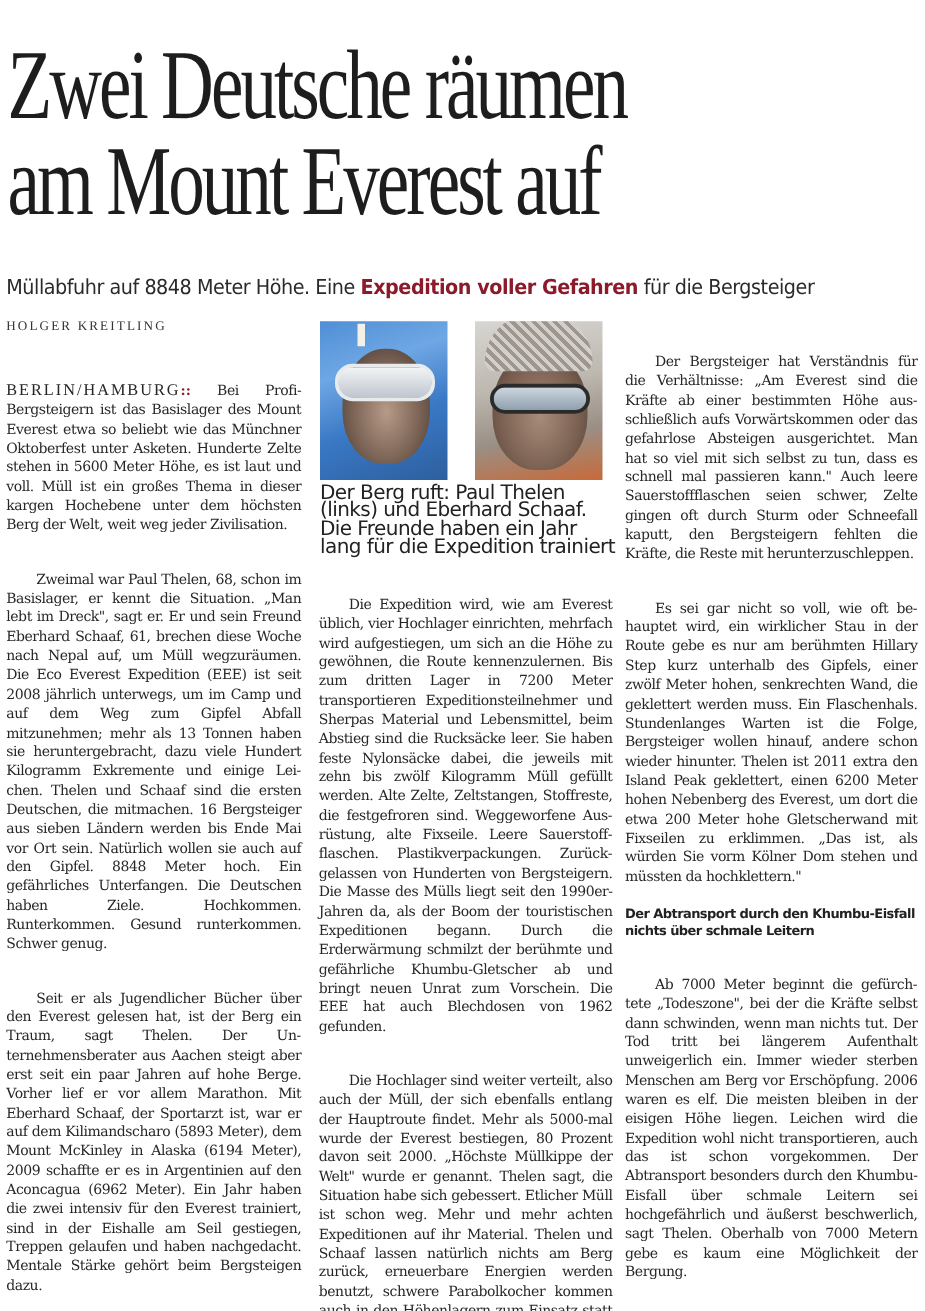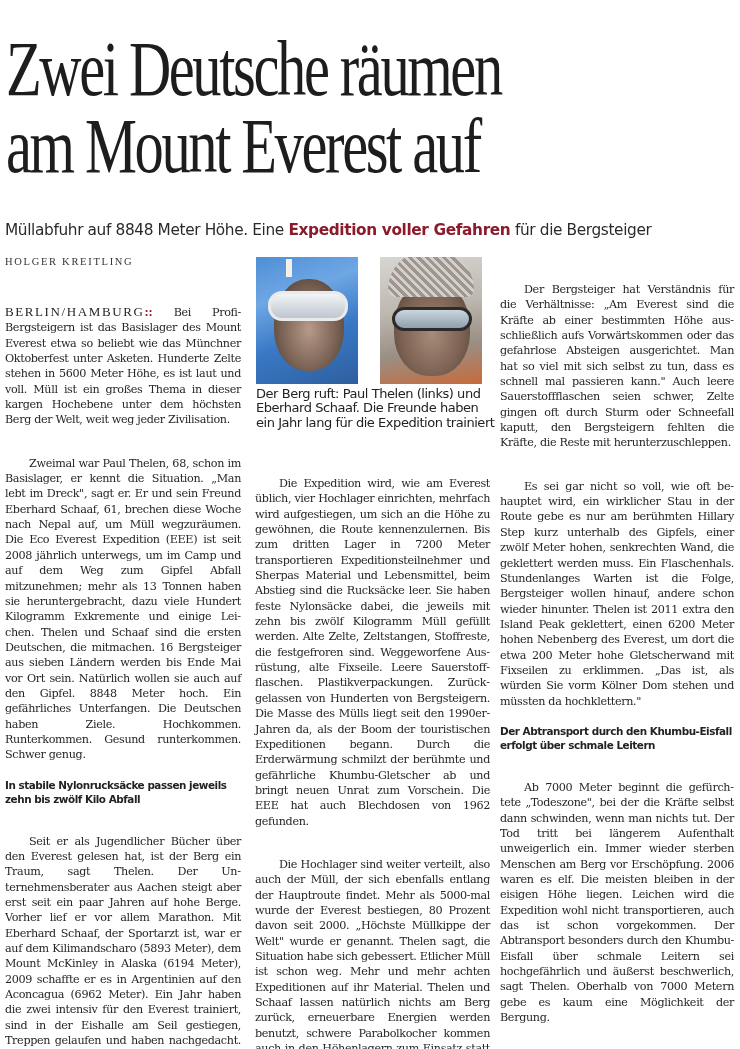--- a/index.html
+++ b/index.html
@@ -60,42 +60,41 @@
     .photo-left .face { left: 18px; top: 22px; width: 70px; height: 92px; background: radial-gradient(ellipse at 50% 55%, #b89a88 0%, #7a6355 55%, #3e3029 100%); }
     .photo-right .face { left: 14px; top: 24px; width: 76px; height: 95px; background: radial-gradient(ellipse at 50% 55%, #a88b7a 0%, #7d6354 55%, #4a3a31 100%); }
     .goggle { position: absolute; border-radius: 14px; }
     .photo-left .goggle { left: 12px; top: 34px; width: 80px; height: 30px; background: linear-gradient(180deg, #f2f4f6, #bfc6cf); border: 3px solid #e8eaec; }
     .photo-right .goggle { left: 12px; top: 50px; width: 80px; height: 24px; background: linear-gradient(180deg, #cbd6df, #8fa0ad); border: 3px solid #2b2b2b; }
     .beanie { position: absolute; left: 8px; top: -6px; width: 86px; height: 46px; border-radius: 40px 40px 8px 8px; background: repeating-linear-gradient(45deg, #9d9690 0 3px, #d4cfc9 3px 6px); }
     .hood-mark { position: absolute; left: 30px; top: 2px; width: 6px; height: 18px; background: #f3f0e6; }
 
     .caption {
       position: absolute; left: 256px; top: 387px; width: 240px;
-      font-family: "DejaVu Sans", sans-serif; font-size: 13px; line-height: 14.3px;
+      font-family: "DejaVu Sans", sans-serif; font-size: 16px; line-height: 14.3px;
       letter-spacing: -0.45px; color: #222;
     }
   </style>
 </head>
 <body>
 
 <h1 class="headline">
   <div>Zwei Deutsche räumen</div>
   <div>am Mount Everest auf</div>
 </h1>
 
 <div class="subline">
   <span>Müllabfuhr auf 8848 Meter Höhe. Eine </span><span class="accent">Expedition voller Gefahren</span><span> für die Bergsteiger</span>
 </div>
 
 <div class="byline">HOLGER KREITLING</div>
 
 <div class="col col1">
   <p class="first"><span class="dateline">BERLIN/HAMBURG</span><span class="dateline-mark">::</span><span> Bei Profi-Bergsteigern ist das Basislager des Mount Everest etwa so beliebt wie das Münchner Oktoberfest unter Asketen. Hunderte Zelte stehen in 5600 Meter Höhe, es ist laut und voll. Müll ist ein großes Thema in dieser kargen Hoch­ebene unter dem höchsten Berg der Welt, weit weg jeder Zivilisation.</span></p>
   <p>Zweimal war Paul Thelen, 68, schon im Basislager, er kennt die Situation. „Man lebt im Dreck", sagt er. Er und sein Freund Eberhard Schaaf, 61, bre­chen diese Woche nach Nepal auf, um Müll wegzuräumen. Die Eco Everest Expedition (EEE) ist seit 2008 jährlich unterwegs, um im Camp und auf dem Weg zum Gipfel Abfall mitzunehmen; mehr als 13 Tonnen haben sie herunter­gebracht, dazu viele Hundert Kilo­gramm Exkremente und einige Lei­chen. Thelen und Schaaf sind die ersten Deutschen, die mitmachen. 16 Bergstei­ger aus sieben Ländern werden bis En­de Mai vor Ort sein. Natürlich wollen sie auch auf den Gipfel. 8848 Meter hoch. Ein gefährliches Unterfangen. Die Deutschen haben Ziele. Hochkommen. Runterkommen. Gesund runterkom­men. Schwer genug.</p>
-  <div class="crosshead">In stabile Nylonrucksäcke passen jeweils zehn bis zwölf Kilo Abfall</div>
   <p>Seit er als Jugendlicher Bücher über den Everest gelesen hat, ist der Berg ein Traum, sagt Thelen. Der Un­ternehmensberater aus Aachen steigt aber erst seit ein paar Jahren auf hohe Berge. Vorher lief er vor allem Mara­thon. Mit Eberhard Schaaf, der Sport­arzt ist, war er auf dem Kilimandscharo (5893 Meter), dem Mount McKinley in Alaska (6194 Meter), 2009 schaffte er es in Argentinien auf den Aconcagua (6962 Meter). Ein Jahr haben die zwei intensiv für den Everest trainiert, sind in der Eishalle am Seil gestiegen, Trep­pen gelaufen und haben nachgedacht. Mentale Stärke gehört beim Bergstei­gen dazu.</p>
 </div>
 
 <div class="photos">
   <div class="photo photo-left">
     <div class="hood-mark"></div>
     <div class="face"></div>
     <div class="goggle"></div>
   </div>
   <div class="photo photo-right">
@@ -107,16 +106,16 @@
 <div class="caption">Der Berg ruft: Paul Thelen (links) und Eberhard Schaaf. Die Freunde haben ein Jahr lang für die Expedition trainiert</div>
 
 <div class="col col2">
   <p>Die Expedition wird, wie am Eve­rest üblich, vier Hochlager einrichten, mehrfach wird aufgestiegen, um sich an die Höhe zu gewöhnen, die Route ken­nenzulernen. Bis zum dritten Lager in 7200 Meter transportieren Expediti­onsteilnehmer und Sherpas Material und Lebensmittel, beim Abstieg sind die Rucksäcke leer. Sie haben feste Ny­lonsäcke dabei, die jeweils mit zehn bis zwölf Kilogramm Müll gefüllt werden. Alte Zelte, Zeltstangen, Stoffreste, die festgefroren sind. Weggeworfene Aus­rüstung, alte Fixseile. Leere Sauerstoff­flaschen. Plastikverpackungen. Zurück­gelassen von Hunderten von Bergstei­gern. Die Masse des Mülls liegt seit den 1990er-Jahren da, als der Boom der tou­ristischen Expeditionen begann. Durch die Erderwärmung schmilzt der be­rühmte und gefährliche Khumbu-Glet­scher ab und bringt neuen Unrat zum Vorschein. Die EEE hat auch Blechdo­sen von 1962 gefunden.</p>
   <p>Die Hochlager sind weiter verteilt, also auch der Müll, der sich ebenfalls entlang der Hauptroute findet. Mehr als 5000-mal wurde der Everest bestiegen, 80 Prozent davon seit 2000. „Höchste Müllkippe der Welt" wurde er genannt. Thelen sagt, die Situation habe sich ge­bessert. Etlicher Müll ist schon weg. Mehr und mehr achten Expeditionen auf ihr Material. Thelen und Schaaf las­sen natürlich nichts am Berg zurück, er­neuerbare Energien werden benutzt, schwere Parabolkocher kommen auch in den Höhenlagern zum Einsatz statt leichterer Kerosinbrenner.</p>
 </div>
 
 <div class="col col3">
   <p>Der Bergsteiger hat Verständnis für die Verhältnisse: „Am Everest sind die Kräfte ab einer bestimmten Höhe aus­schließlich aufs Vorwärtskommen oder das gefahrlose Absteigen ausgerichtet. Man hat so viel mit sich selbst zu tun, dass es schnell mal passieren kann." Auch leere Sauerstoffflaschen seien schwer, Zelte gingen oft durch Sturm oder Schneefall kaputt, den Bergstei­gern fehlten die Kräfte, die Reste mit herunterzuschleppen.</p>
   <p>Es sei gar nicht so voll, wie oft be­hauptet wird, ein wirklicher Stau in der Route gebe es nur am berühmten Hilla­ry Step kurz unterhalb des Gipfels, einer zwölf Meter hohen, senkrechten Wand, die geklettert werden muss. Ein Fla­schenhals. Stundenlanges Warten ist die Folge, Bergsteiger wollen hinauf, andere schon wieder hinunter. Thelen ist 2011 extra den Island Peak geklet­tert, einen 6200 Meter hohen Neben­berg des Everest, um dort die etwa 200 Meter hohe Gletscherwand mit Fixsei­len zu erklimmen. „Das ist, als würden Sie vorm Kölner Dom stehen und müss­ten da hochklettern."</p>
-  <div class="crosshead">Der Abtransport durch den Khumbu-Eisfall erfolgt über schmale Leitern</div>
+  <div class="crosshead">Der Abtransport durch den Khumbu-Eisfall nichts über schmale Leitern</div>
   <p>Ab 7000 Meter beginnt die gefürch­tete „Todeszone", bei der die Kräfte selbst dann schwinden, wenn man nichts tut. Der Tod tritt bei längerem Aufenthalt unweigerlich ein. Immer wieder sterben Menschen am Berg vor Erschöpfung. 2006 waren es elf. Die meisten bleiben in der eisigen Höhe lie­gen. Leichen wird die Expedition wohl nicht transportieren, auch das ist schon vorgekommen. Der Abtransport beson­ders durch den Khumbu-Eisfall über schmale Leitern sei hochgefährlich und äußerst beschwerlich, sagt Thelen. Oberhalb von 7000 Metern gebe es kaum eine Möglichkeit der Bergung.</p>
   <p>Angst hat Thelen keine, aber Res­pekt. Nie würde er vom Sieg über den Berg sprechen. Aber ohne Leidenschaft und die Überzeugung, es zu schaffen, sei eben alles vergebens.</p>
 </div>
 
 </body></html>

